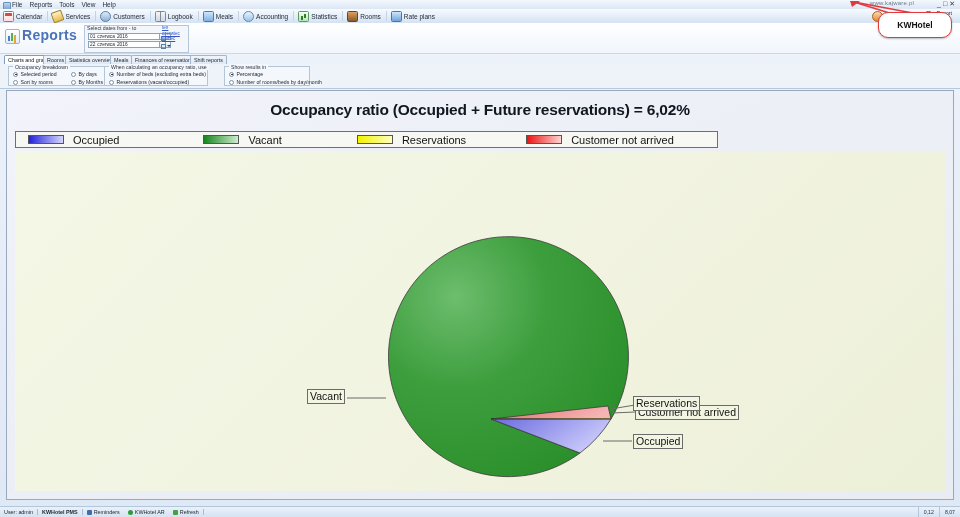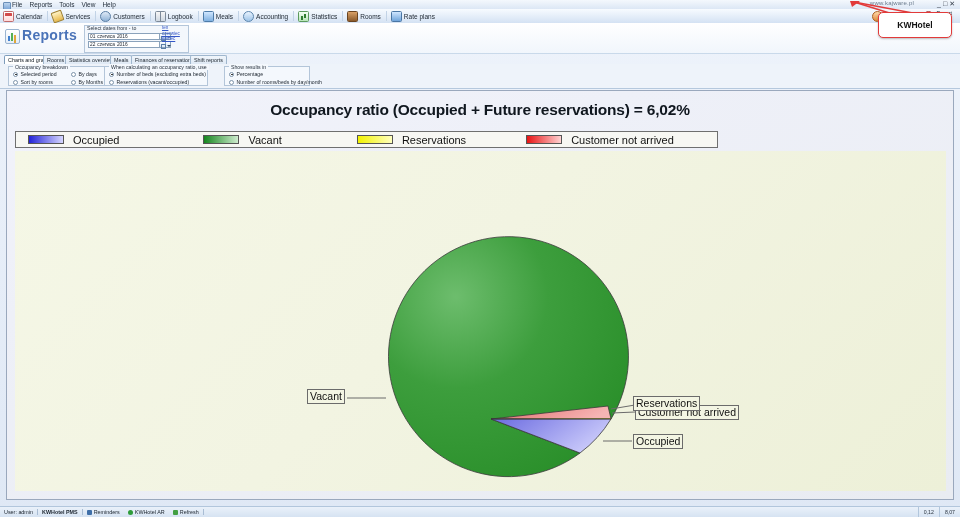--- a/index.html
+++ b/index.html
@@ -132,21 +132,21 @@
   .sbsep{width:1px;height:6px;background:#a9bdd4;}
   .sbico{width:5px;height:5px;border-radius:1px;display:inline-block;}
   .sbico.rem{background:#3f6fa8;}
   .sbico.ar{background:#2e9c3a;border-radius:50%;}
   .sbico.ref{background:#43a043;}
   .sbright{margin-left:auto;display:flex;align-items:center;}
   .sbcell{font-size:5.2px;color:#2a3440;border-left:1px solid #b2c6dc;padding:0 5px;height:10px;
     display:flex;align-items:center;}
 
   
-  .callout{position:absolute;left:878px;top:12px;width:72px;height:24px;border-radius:5px;
+  .callout{position:absolute;left:878px;top:12px;width:72px;height:24px;border-radius:10px;
     background:#fff;border:1.6px solid #e23a3a;display:flex;align-items:center;justify-content:center;
     font-size:8.5px;font-weight:bold;color:#111;box-shadow:0 1px 2px rgba(0,0,0,.25);z-index:40;}
   .arrowsvg{position:absolute;left:848px;top:0px;z-index:39;}
 </style>
 </head>
 <body>
 
 <div class="app">
 
   <div class="titlebar">

